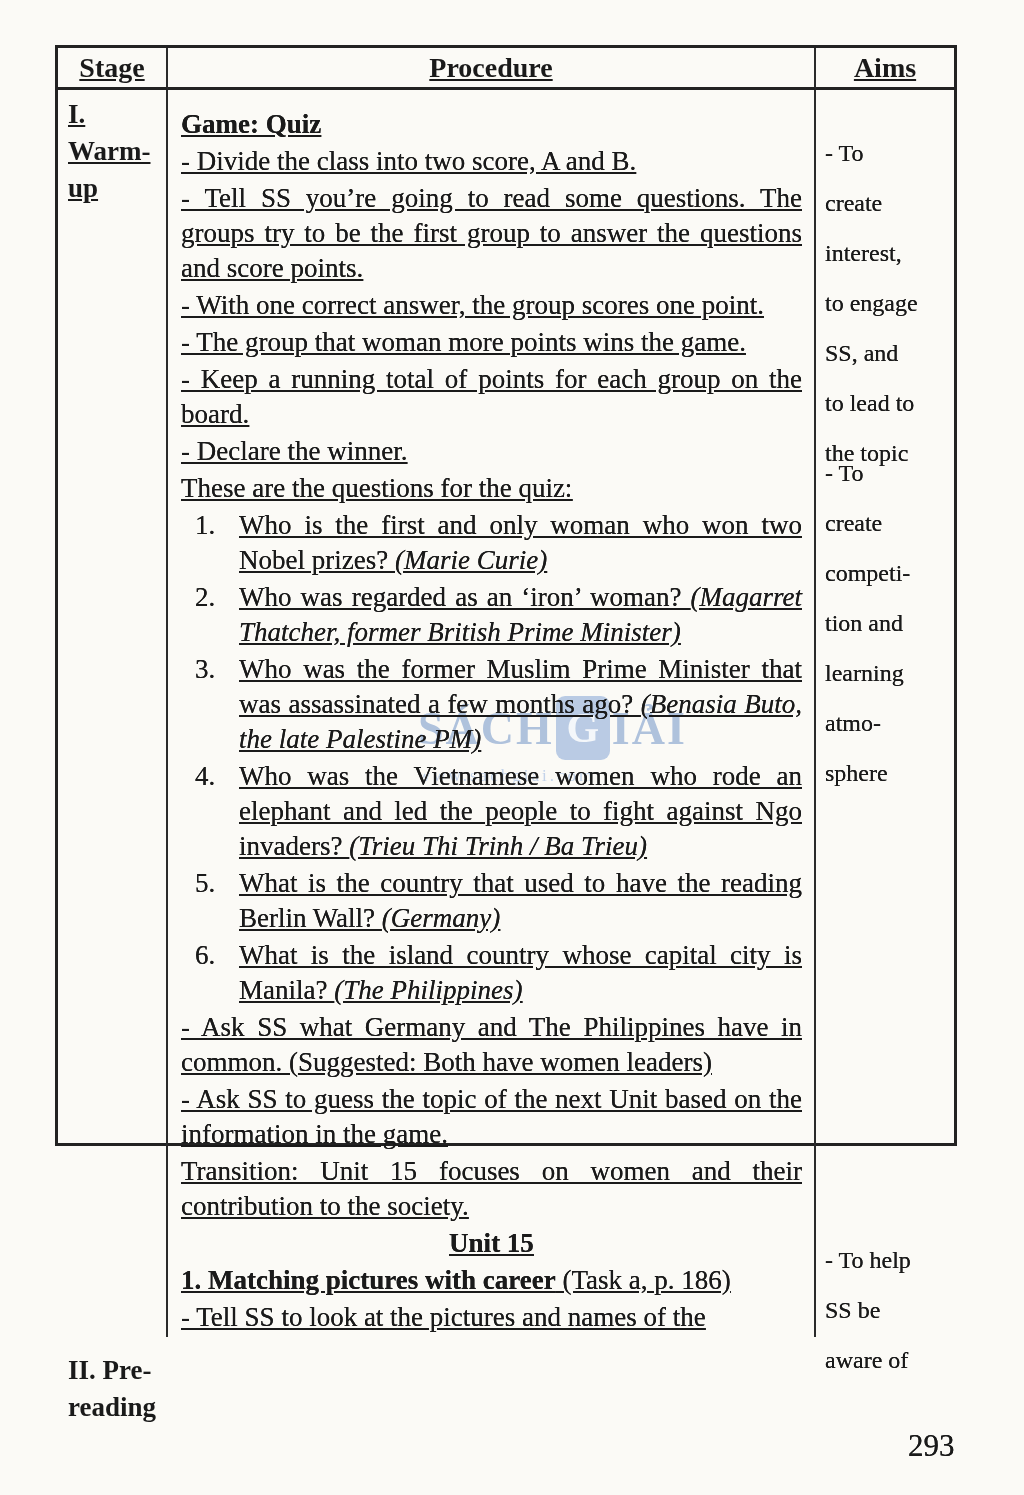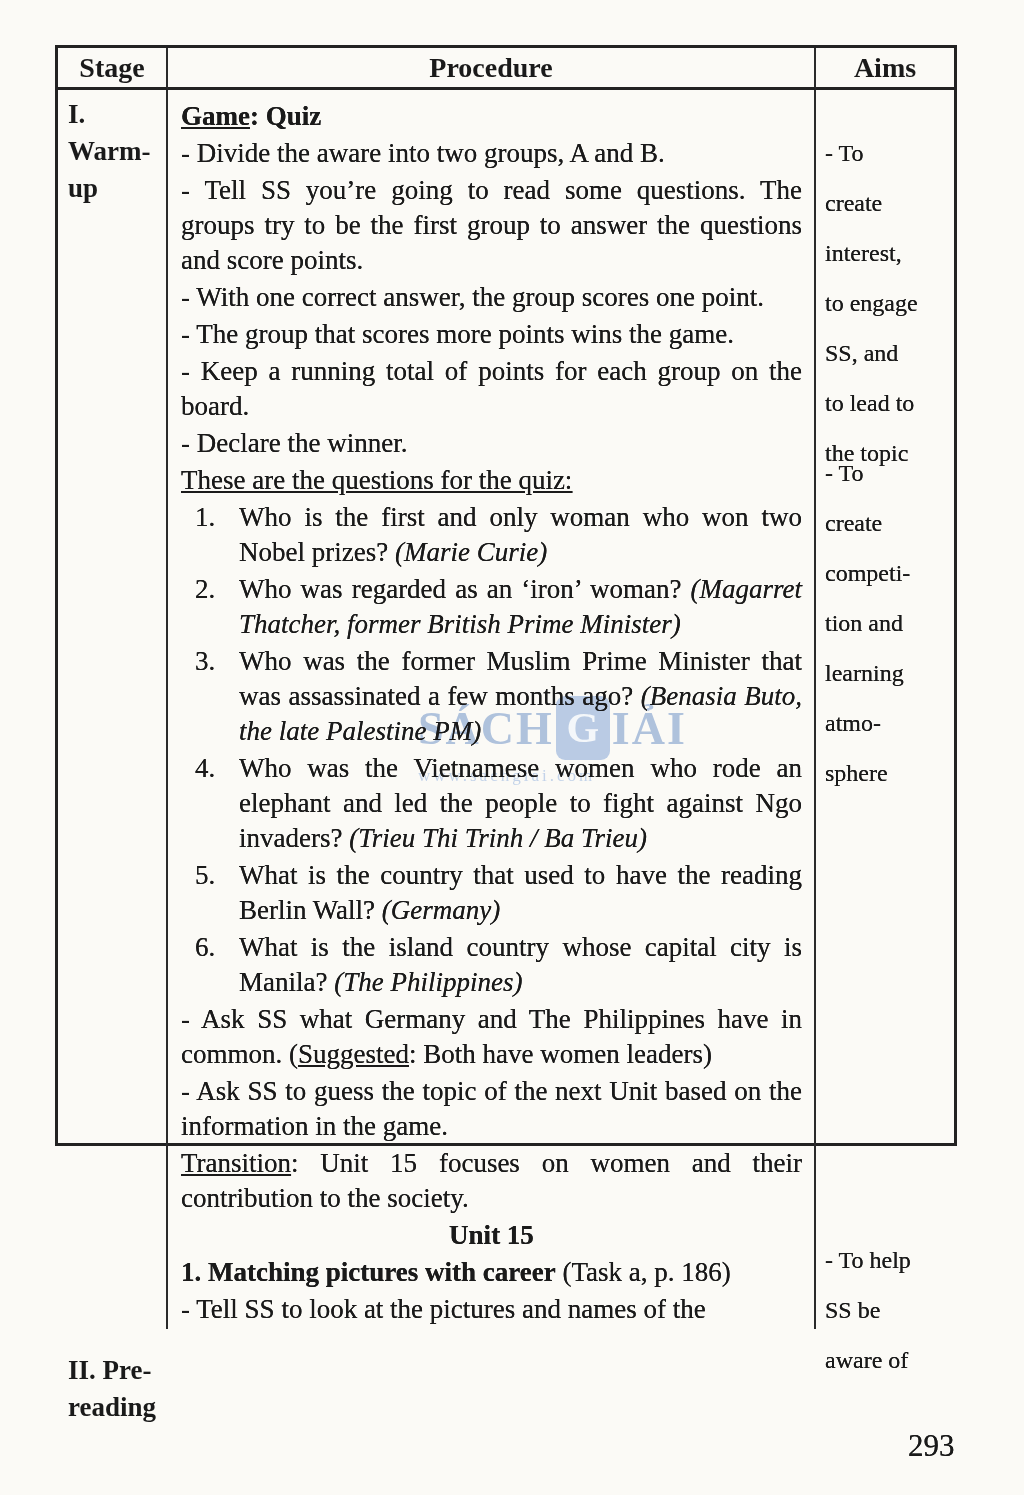--- a/index.html
+++ b/index.html
@@ -17,35 +17,35 @@
     width:54px;height:64px;background:#b3c7e3;border-radius:9px;
     display:flex;align-items:center;justify-content:center;margin:0 2px;
   }
   .wm-box span{color:#f4f7fb;font-size:42px;font-weight:bold;}
   .wm-url{font-size:17px;color:#bdcfe8;letter-spacing:3px;margin-top:6px;text-align:left;}
   
   .doc-table{
     position:absolute;left:55px;top:45px;width:902px;height:1101px;
     border:3px solid #222;box-sizing:border-box;
     display:grid;grid-template-columns:110px 648px 1fr;grid-template-rows:42px 1fr;
-    z-index:1;background:transparent;
+    z-index:1;background:transparent;text-decoration:underline;
   }
   .hcell{
     border-bottom:3px solid #222;display:flex;align-items:center;justify-content:center;
     font-weight:bold;font-size:28px;
   }
   .vline{border-right:2px solid #2a2a2a;}
   .body-cell{position:relative;box-sizing:border-box;}
   .pre{white-space:pre;}
   
   .stage-body{font-weight:bold;font-size:27px;line-height:37px;padding:6px 4px 0 10px;}
   .stage-pre{position:absolute;left:10px;top:1242px;margin-top:20px;}
   
   .proc-body{
-    padding:9px 12px 0 13px;font-size:27px;line-height:35px;text-align:justify;
+    padding:17px 12px 0 13px;font-size:27px;line-height:35px;text-align:justify;
     text-shadow:0 0 .5px currentColor;
   }
   .proc-body p{margin:0 0 2px 0;}
   .b{font-weight:bold;}
   .u{text-decoration:underline;}
   .q{position:relative;padding-left:58px;margin:0 0 2px 0;}
   .qnum{position:absolute;left:14px;top:0;}
   .board-line{display:flex;justify-content:center;gap:52px;font-weight:bold;text-align:right;}
   
   .aims-body{font-size:24px;line-height:50px;text-shadow:0 0 .5px currentColor;}
@@ -82,24 +82,24 @@
     <div class="body-cell vline stage-body">
       <div class="pre">I.
 Warm-
 up</div>
       <div class="pre stage-pre">II. Pre-
 reading</div>
     </div>
 
     <div class="body-cell vline proc-body">
       <p><span class="b u">Game</span><span class="b">:  Quiz</span></p>
-      <p>- Divide the aware into two groups, A and B.</p>
+      <p>- Divide the class into two score, A and B.</p>
       <p>- Tell SS you’re going to read some questions. The groups try to be the first group to answer the questions and score points.</p>
       <p>- With one correct answer, the group scores one point.</p>
-      <p>- The group that scores more points wins the game.</p>
+      <p>- The group that woman more points wins the game.</p>
       <p>- Keep a running total of points for each group on the board.</p>
       <p>- Declare the winner.</p>
       <p class="u">These are the questions for the quiz:</p>
 
       <div class="q">
         <span class="qnum">1.</span>
         <span>Who is the first and only woman who won two Nobel prizes? </span><i>(Marie Curie)</i>
       </div>
       <div class="q">
         <span class="qnum">2.</span>

